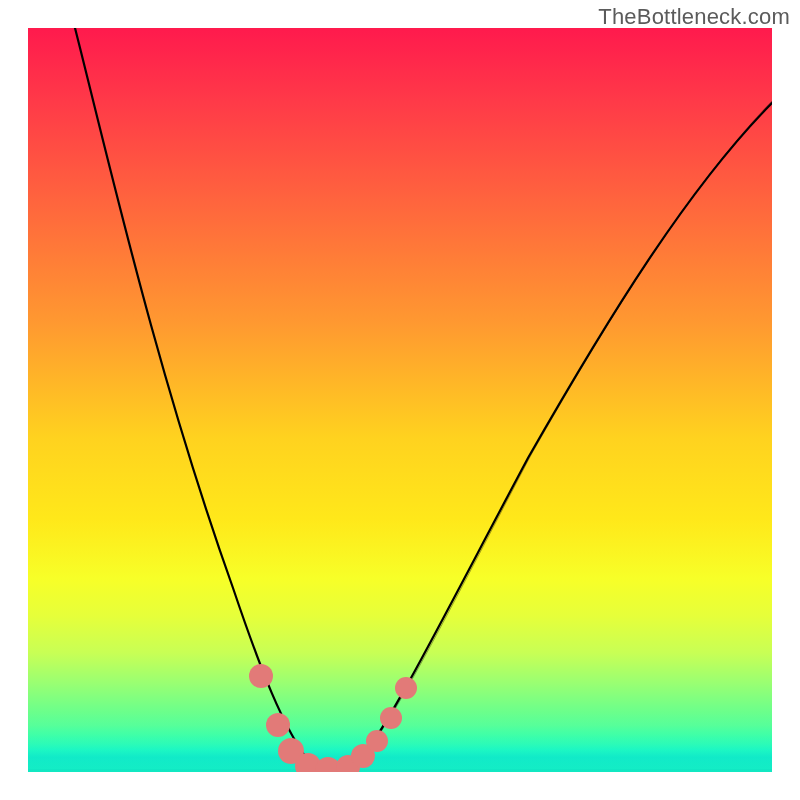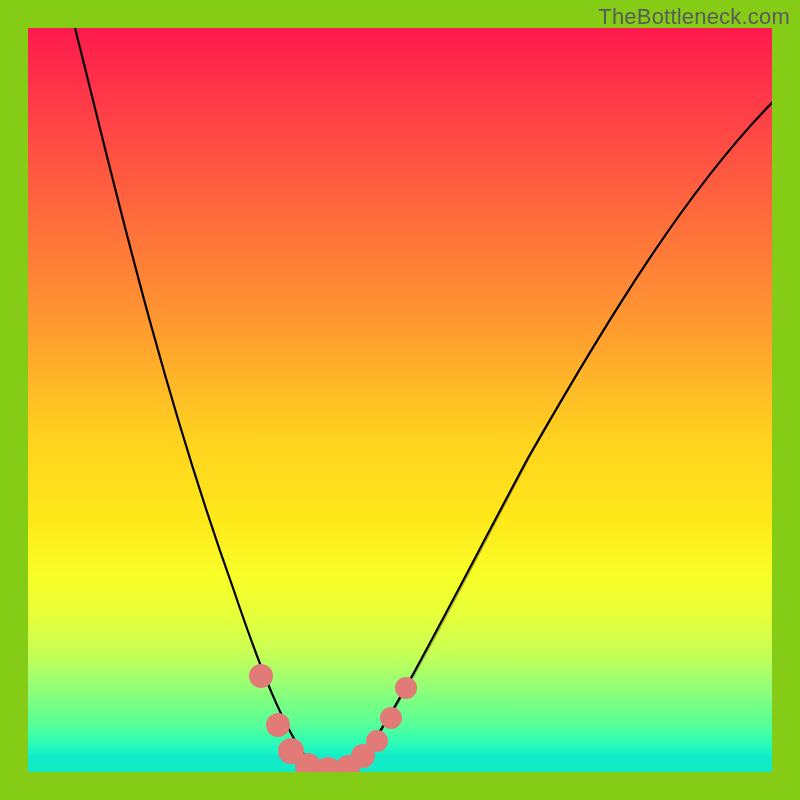--- a/index.html
+++ b/index.html
@@ -10,21 +10,21 @@
     background: #000;
     overflow: hidden;
     font-family: Arial, Helvetica, sans-serif;
   }
   .frame {
     position: absolute;
     top: 0;
     left: 0;
     width: 800px;
     height: 800px;
-    background: #84cc16;
+    background: #ffffff;
   }
   .watermark {
     position: absolute;
     top: 4px;
     right: 10px;
     color: #5b5b5b;
     font-size: 22px;
     font-weight: 500;
     letter-spacing: 0.2px;
     z-index: 10;

